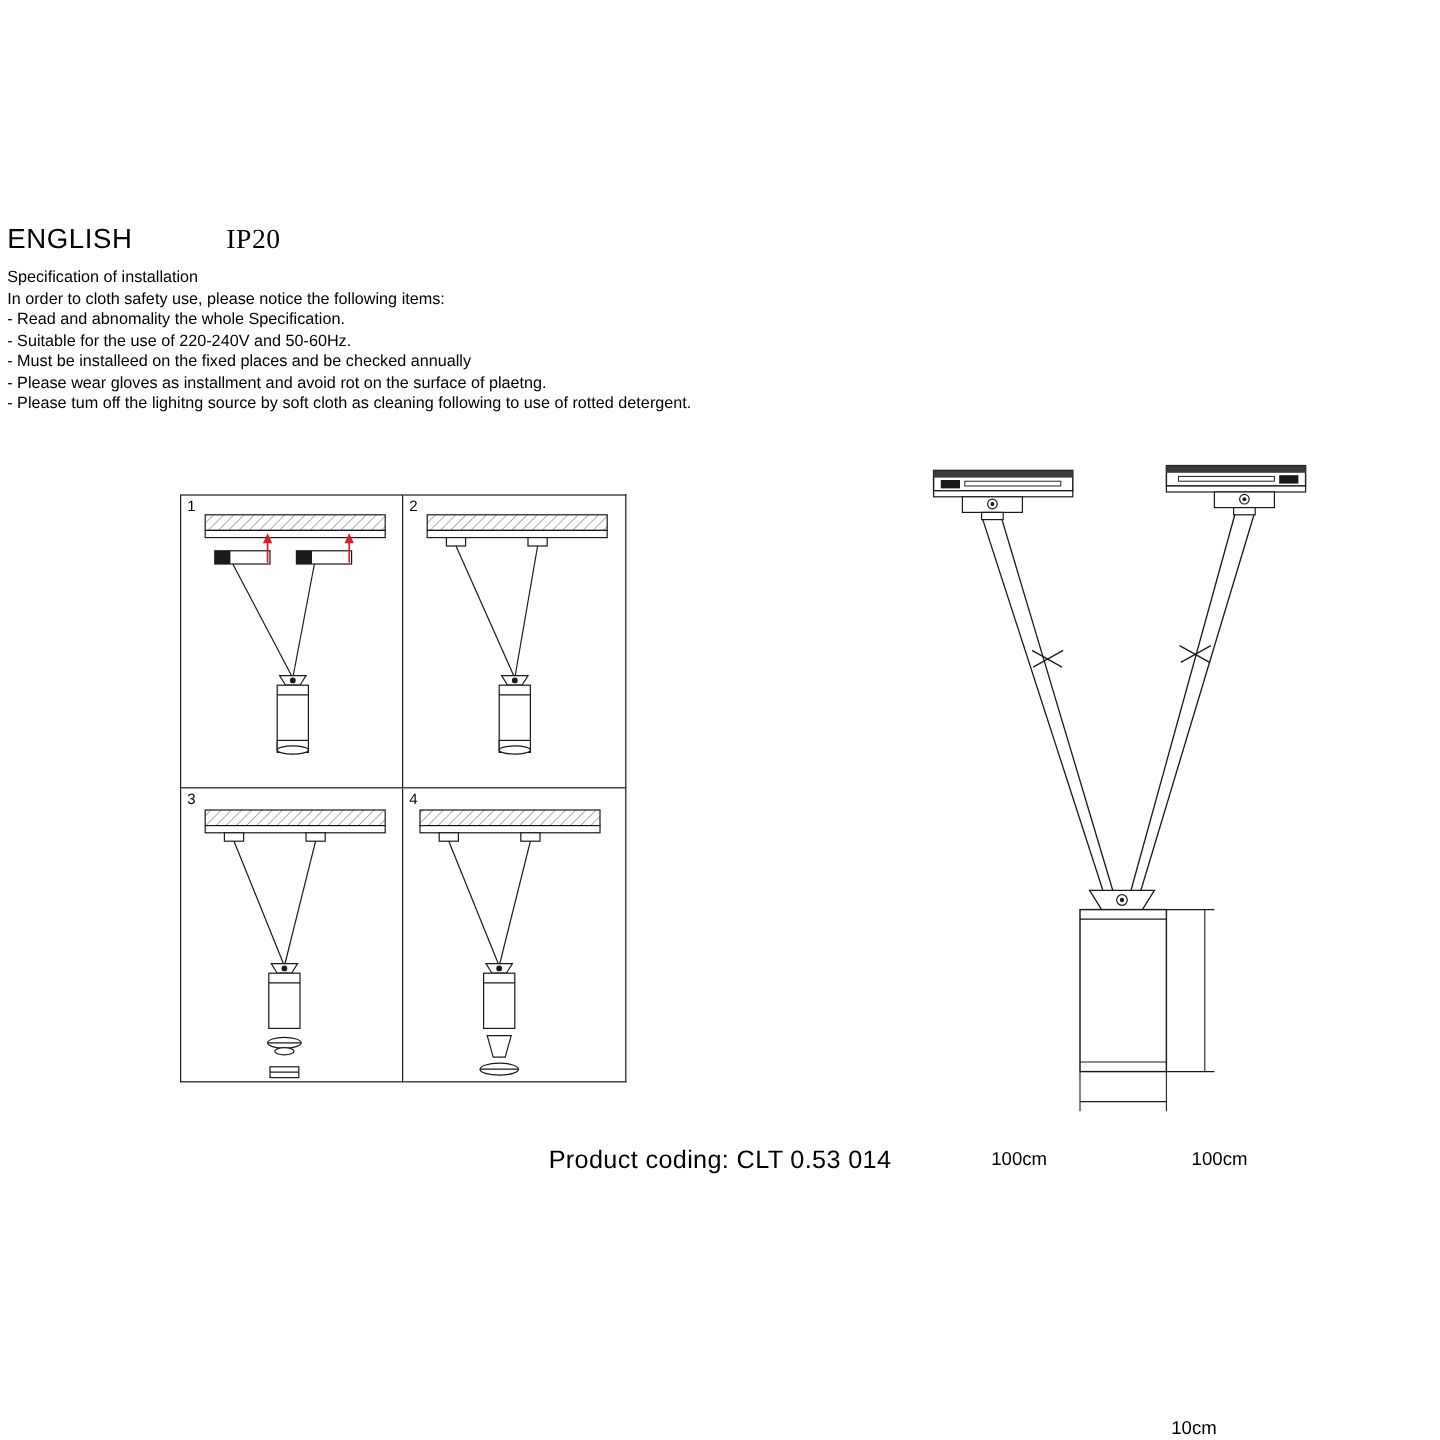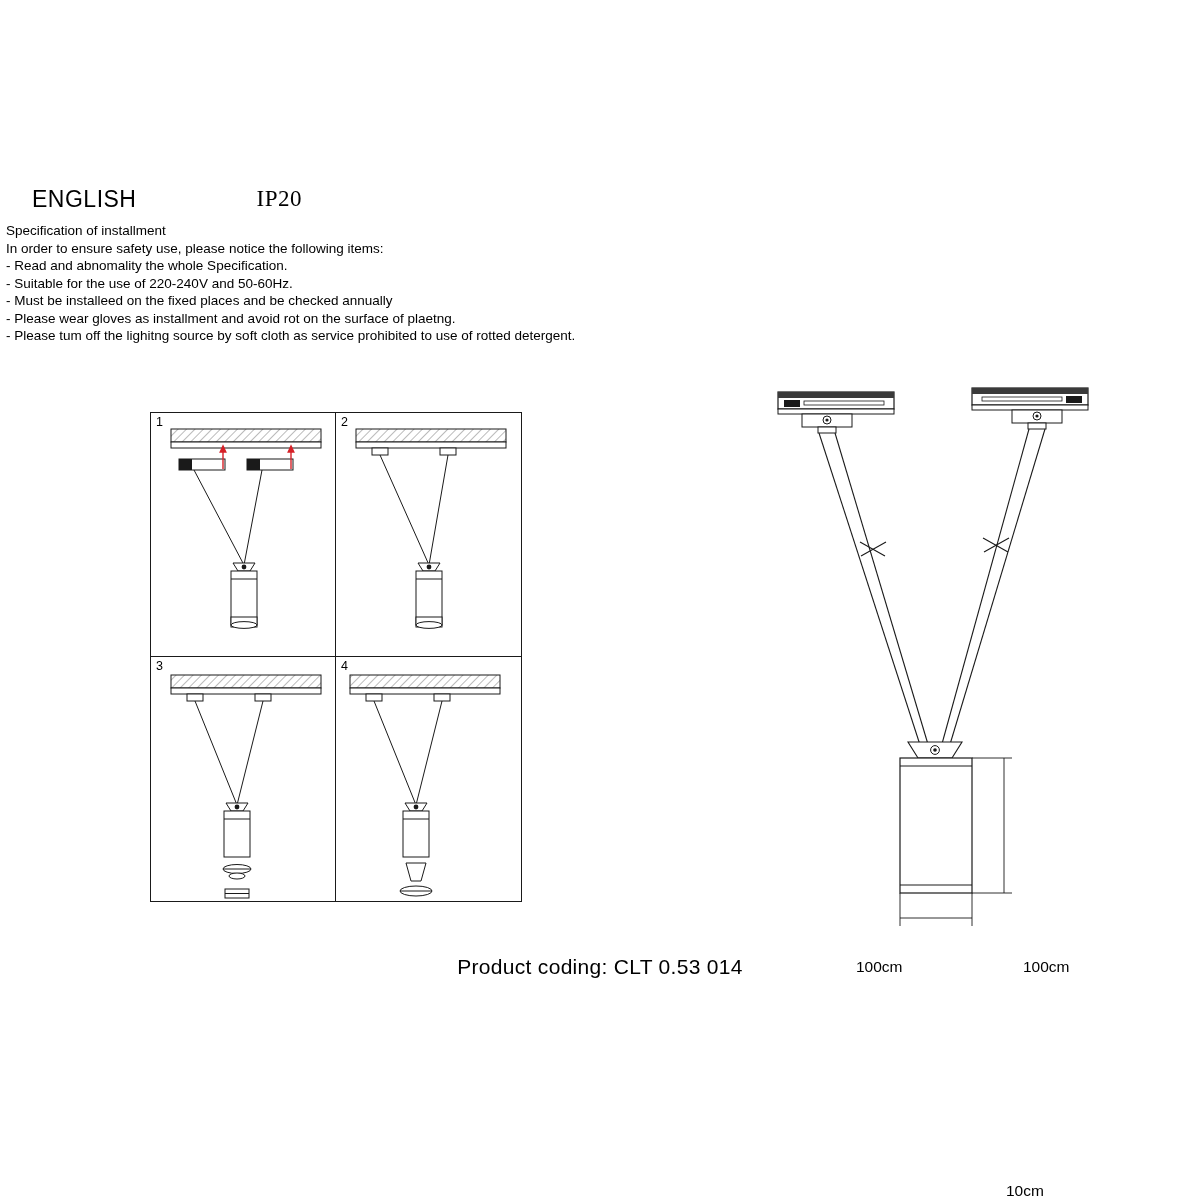--- a/index.html
+++ b/index.html
@@ -24,25 +24,24 @@
 
   
   .header {
     position: absolute;
     left: 6px;
     top: 186px;
     width: 700px;
   }
   .header-row {
     display: flex;
-    align-items: flex-start;
-    gap: 120px;
+    align-items: center;
+    gap: 78px;
     font-size: 23px;
     letter-spacing: 0.5px;
-    margin-left: 26px;
   }
   .lang-label { white-space: nowrap; }
   .ip-label { white-space: nowrap; font-family: Liberation Serif, serif; }
 
   .spec-block {
     position: absolute;
     left: 6px;
     top: 222px;
     width: 760px;
     font-size: 13.5px;
@@ -88,21 +87,20 @@
     left: 740px;
     top: 370px;
     width: 380px;
     height: 580px;
   }
   .drawing svg { position: absolute; left: 0; top: 0; }
   .dim {
     position: absolute;
     font-size: 15.5px;
     white-space: nowrap;
-    margin-left: 30px;
   }
   .dim-left  { left: 86px;  top: 588px; }
   .dim-right { left: 253px; top: 588px; }
   .dim-h     { left: 236px; top: 812px; }
 
   
   .product-coding {
     position: absolute;
     left: 0;
     top: 955px;
@@ -118,27 +116,27 @@
 <div id="page">
 
   <div class="header">
     <div class="header-row">
       <span class="lang-label">ENGLISH</span>
       <span class="ip-label">IP20</span>
     </div>
   </div>
 
   <div class="spec-block">
-    <div>Specification of installment</div>
-    <div>In order to ensure safety use, please notice the following items:</div>
+    <div>Specification of installation</div>
+    <div>In order to cloth safety use, please notice the following items:</div>
     <div>- Read and abnomality the whole Specification.</div>
     <div>- Suitable for the use of 220-240V and 50-60Hz.</div>
     <div>- Must be installeed on the fixed places and be checked annually</div>
     <div>- Please wear gloves as installment and avoid rot on the surface of plaetng.</div>
-    <div>- Please tum off the lighitng source by soft cloth as service prohibited to use of rotted detergent.</div>
+    <div>- Please tum off the lighitng source by soft cloth as cleaning following to use of rotted detergent.</div>
   </div>
 
   <div class="steps">
     <div class="steps-grid">
 
       <div class="cell c1">
         <span class="cell-num">1</span>
         <svg width="186" height="245" viewBox="0 0 186 245">
           <defs>
             <pattern id="hatch1" width="6" height="6" patternTransform="rotate(45)" patternUnits="userSpaceOnUse">

